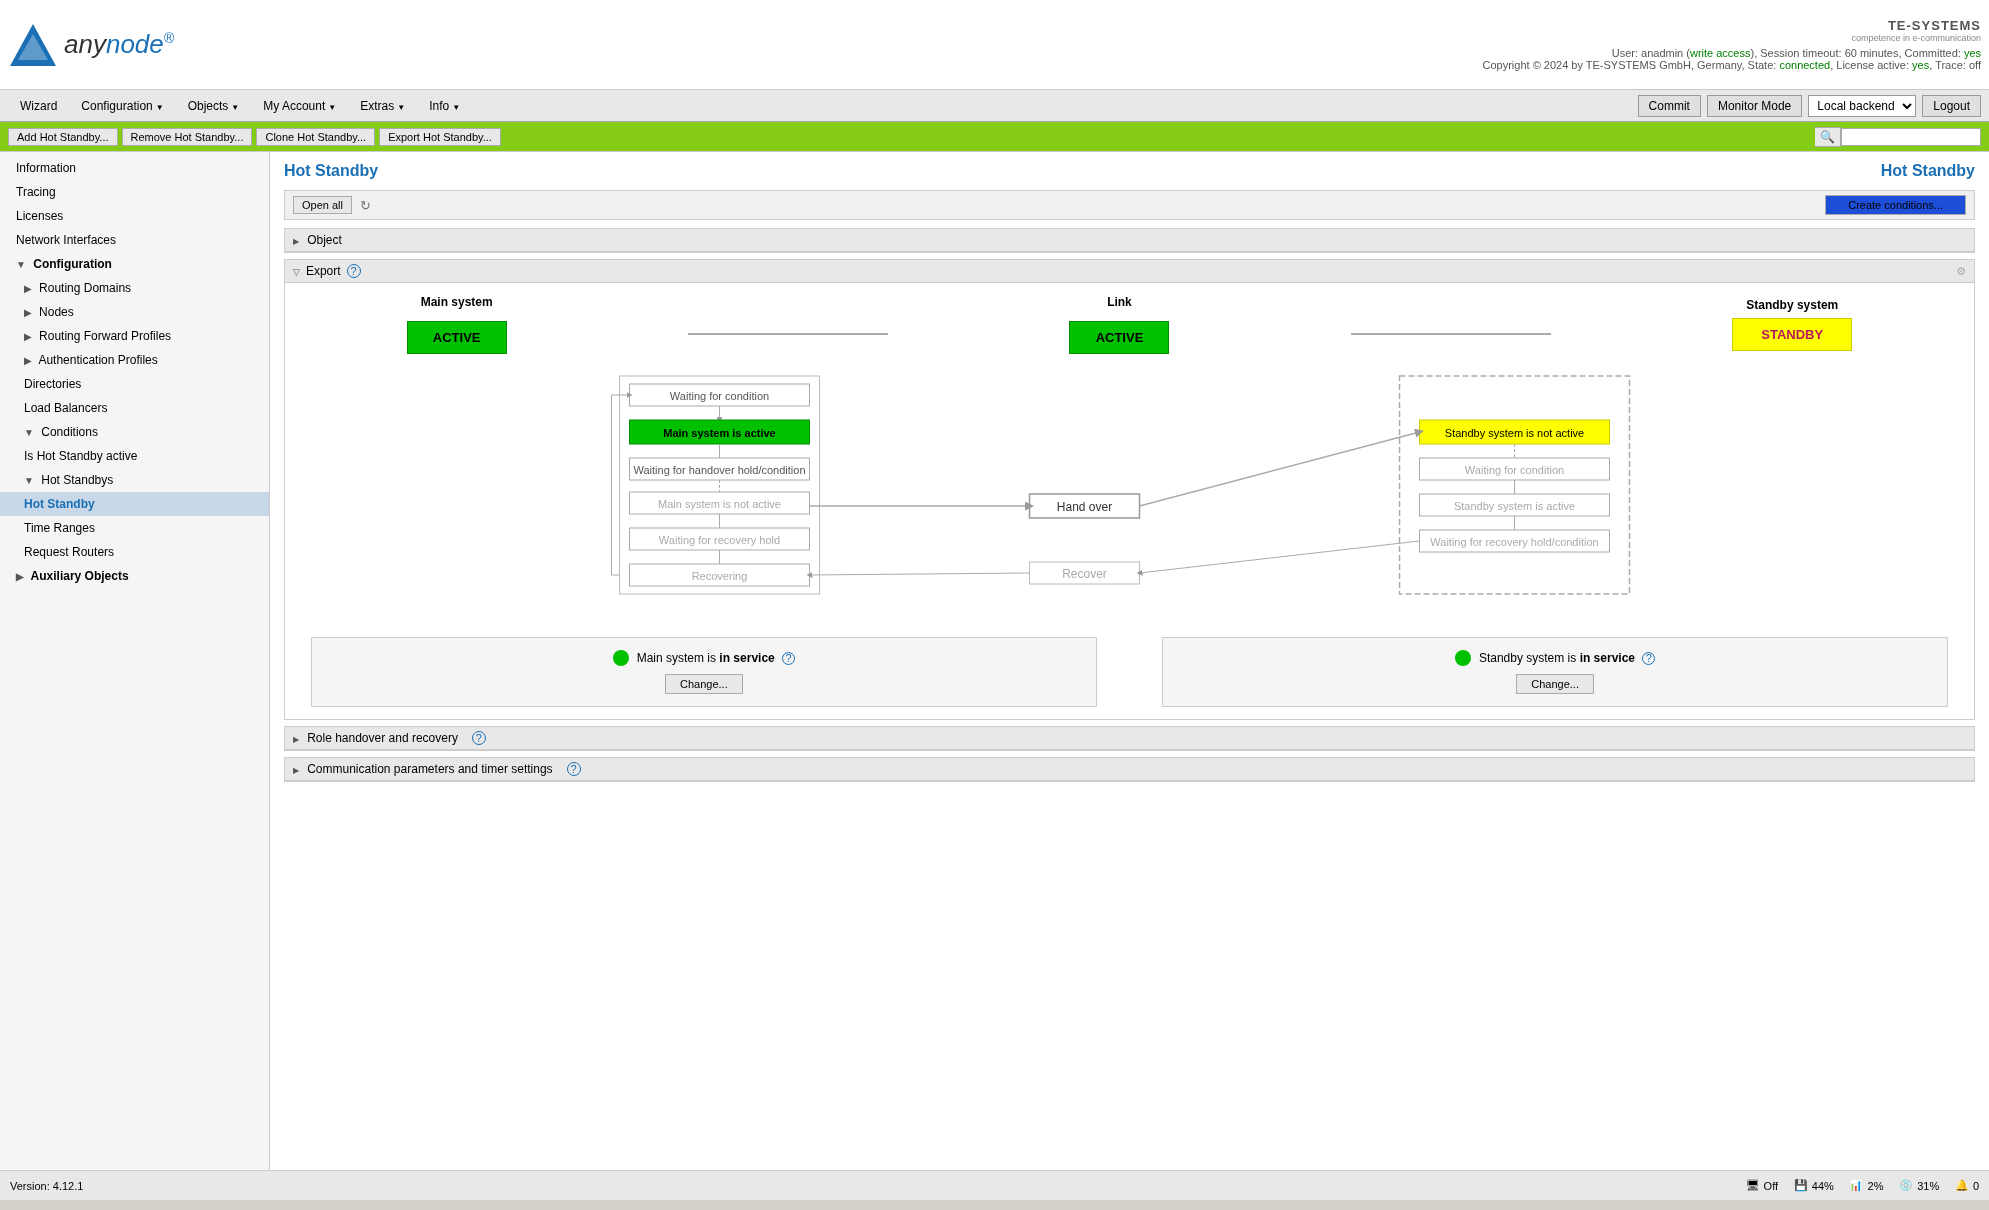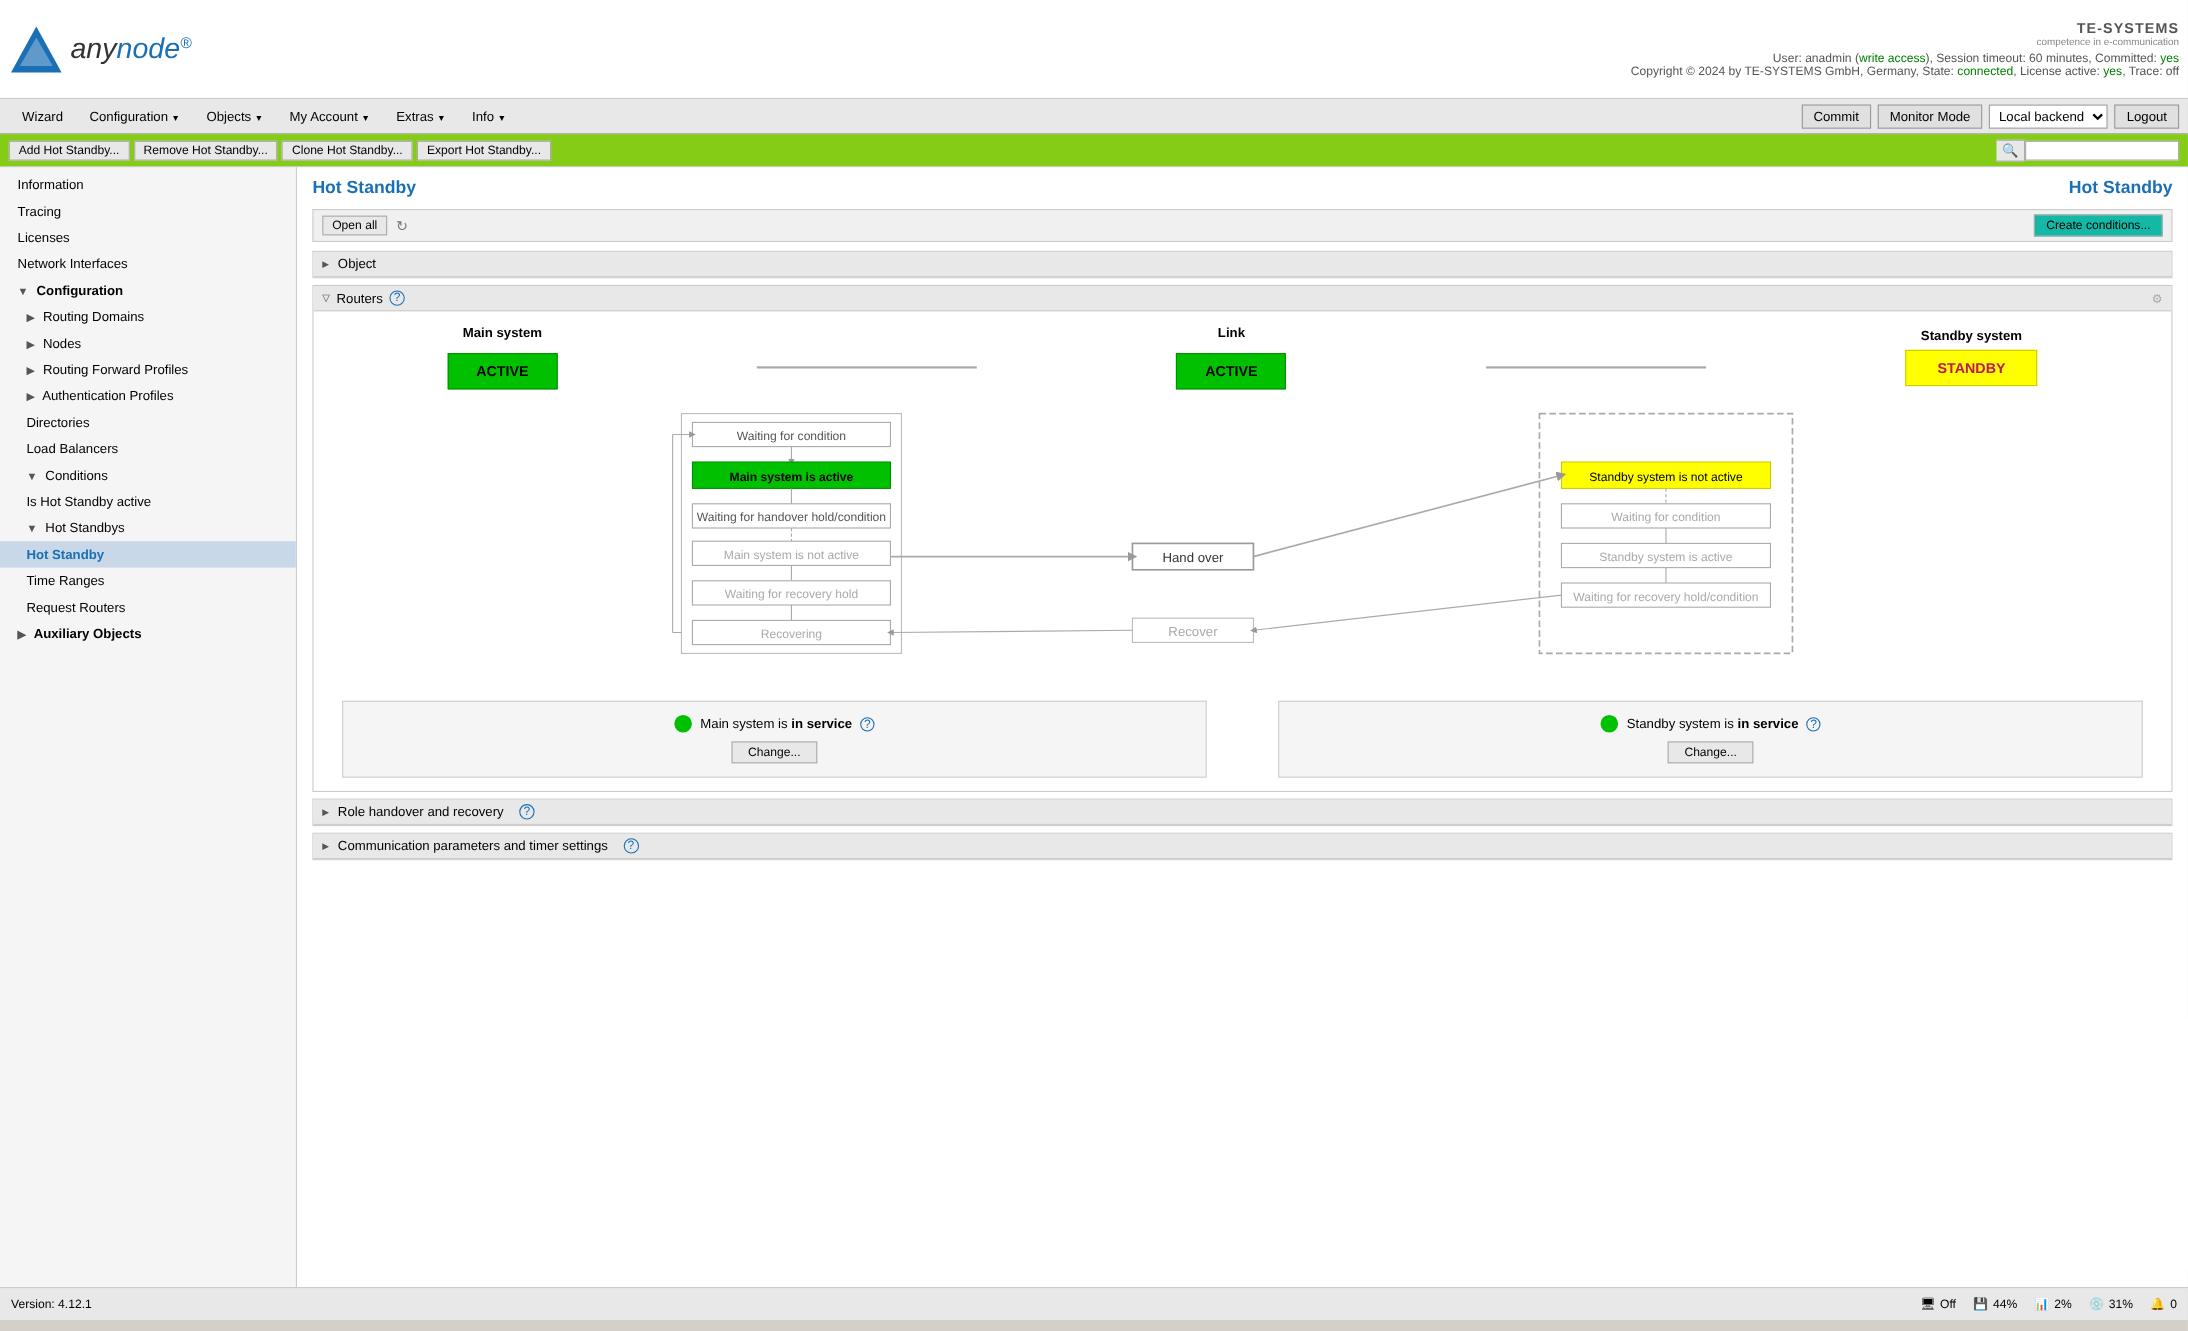--- a/index.html
+++ b/index.html
@@ -141,23 +141,23 @@
     .open-all-btn {
       padding: 2px 8px;
       border: 1px solid #aaa;
       background: #e8e8e8;
       cursor: pointer;
       font-size: 11px;
     }
     .refresh-icon { color: #777; cursor: pointer; font-size: 13px; }
     .create-btn {
       margin-left: auto;
-      padding: 3px 10px;
+      padding: 3px 22px;
       border: 1px solid #aaa;
-      background: #14b8a6;
+      background: #1d4ed8;
       cursor: pointer;
       font-size: 11px;
     }
 
     
     .section {
       border: 1px solid #ccc;
       margin-bottom: 6px;
       background: #fff;
     }
@@ -369,21 +369,21 @@
       <div class="section-header">
         <span class="arrow caret-right"></span>
         <span class="section-title">Object</span>
       </div>
     </div>
 
     <div class="section">
       <div class="section-header" style="justify-content: space-between;">
         <div style="display:flex; align-items:center; gap:6px;">
           <span class="arrow caret-down-sm"></span>
-          <span class="section-title">Routers</span>
+          <span class="section-title">Export</span>
           <span class="help-icon" style="color:#1a6fb5; font-size:11px; border:1px solid #1a6fb5; border-radius:50%; width:14px; height:14px; display:inline-flex; align-items:center; justify-content:center; cursor:pointer;">?</span>
         </div>
         <span style="color:#aaa; font-size:11px; cursor:pointer;">⚙</span>
       </div>
       <div class="section-body" style="padding:12px 16px;">
 
         <div style="display:flex; justify-content:space-around; align-items:center; padding: 0 20px; margin-bottom:20px; position:relative;">
 
           <div style="display:flex; flex-direction:column; align-items:center; gap:6px;">
             <div class="col-title">Main system</div>

